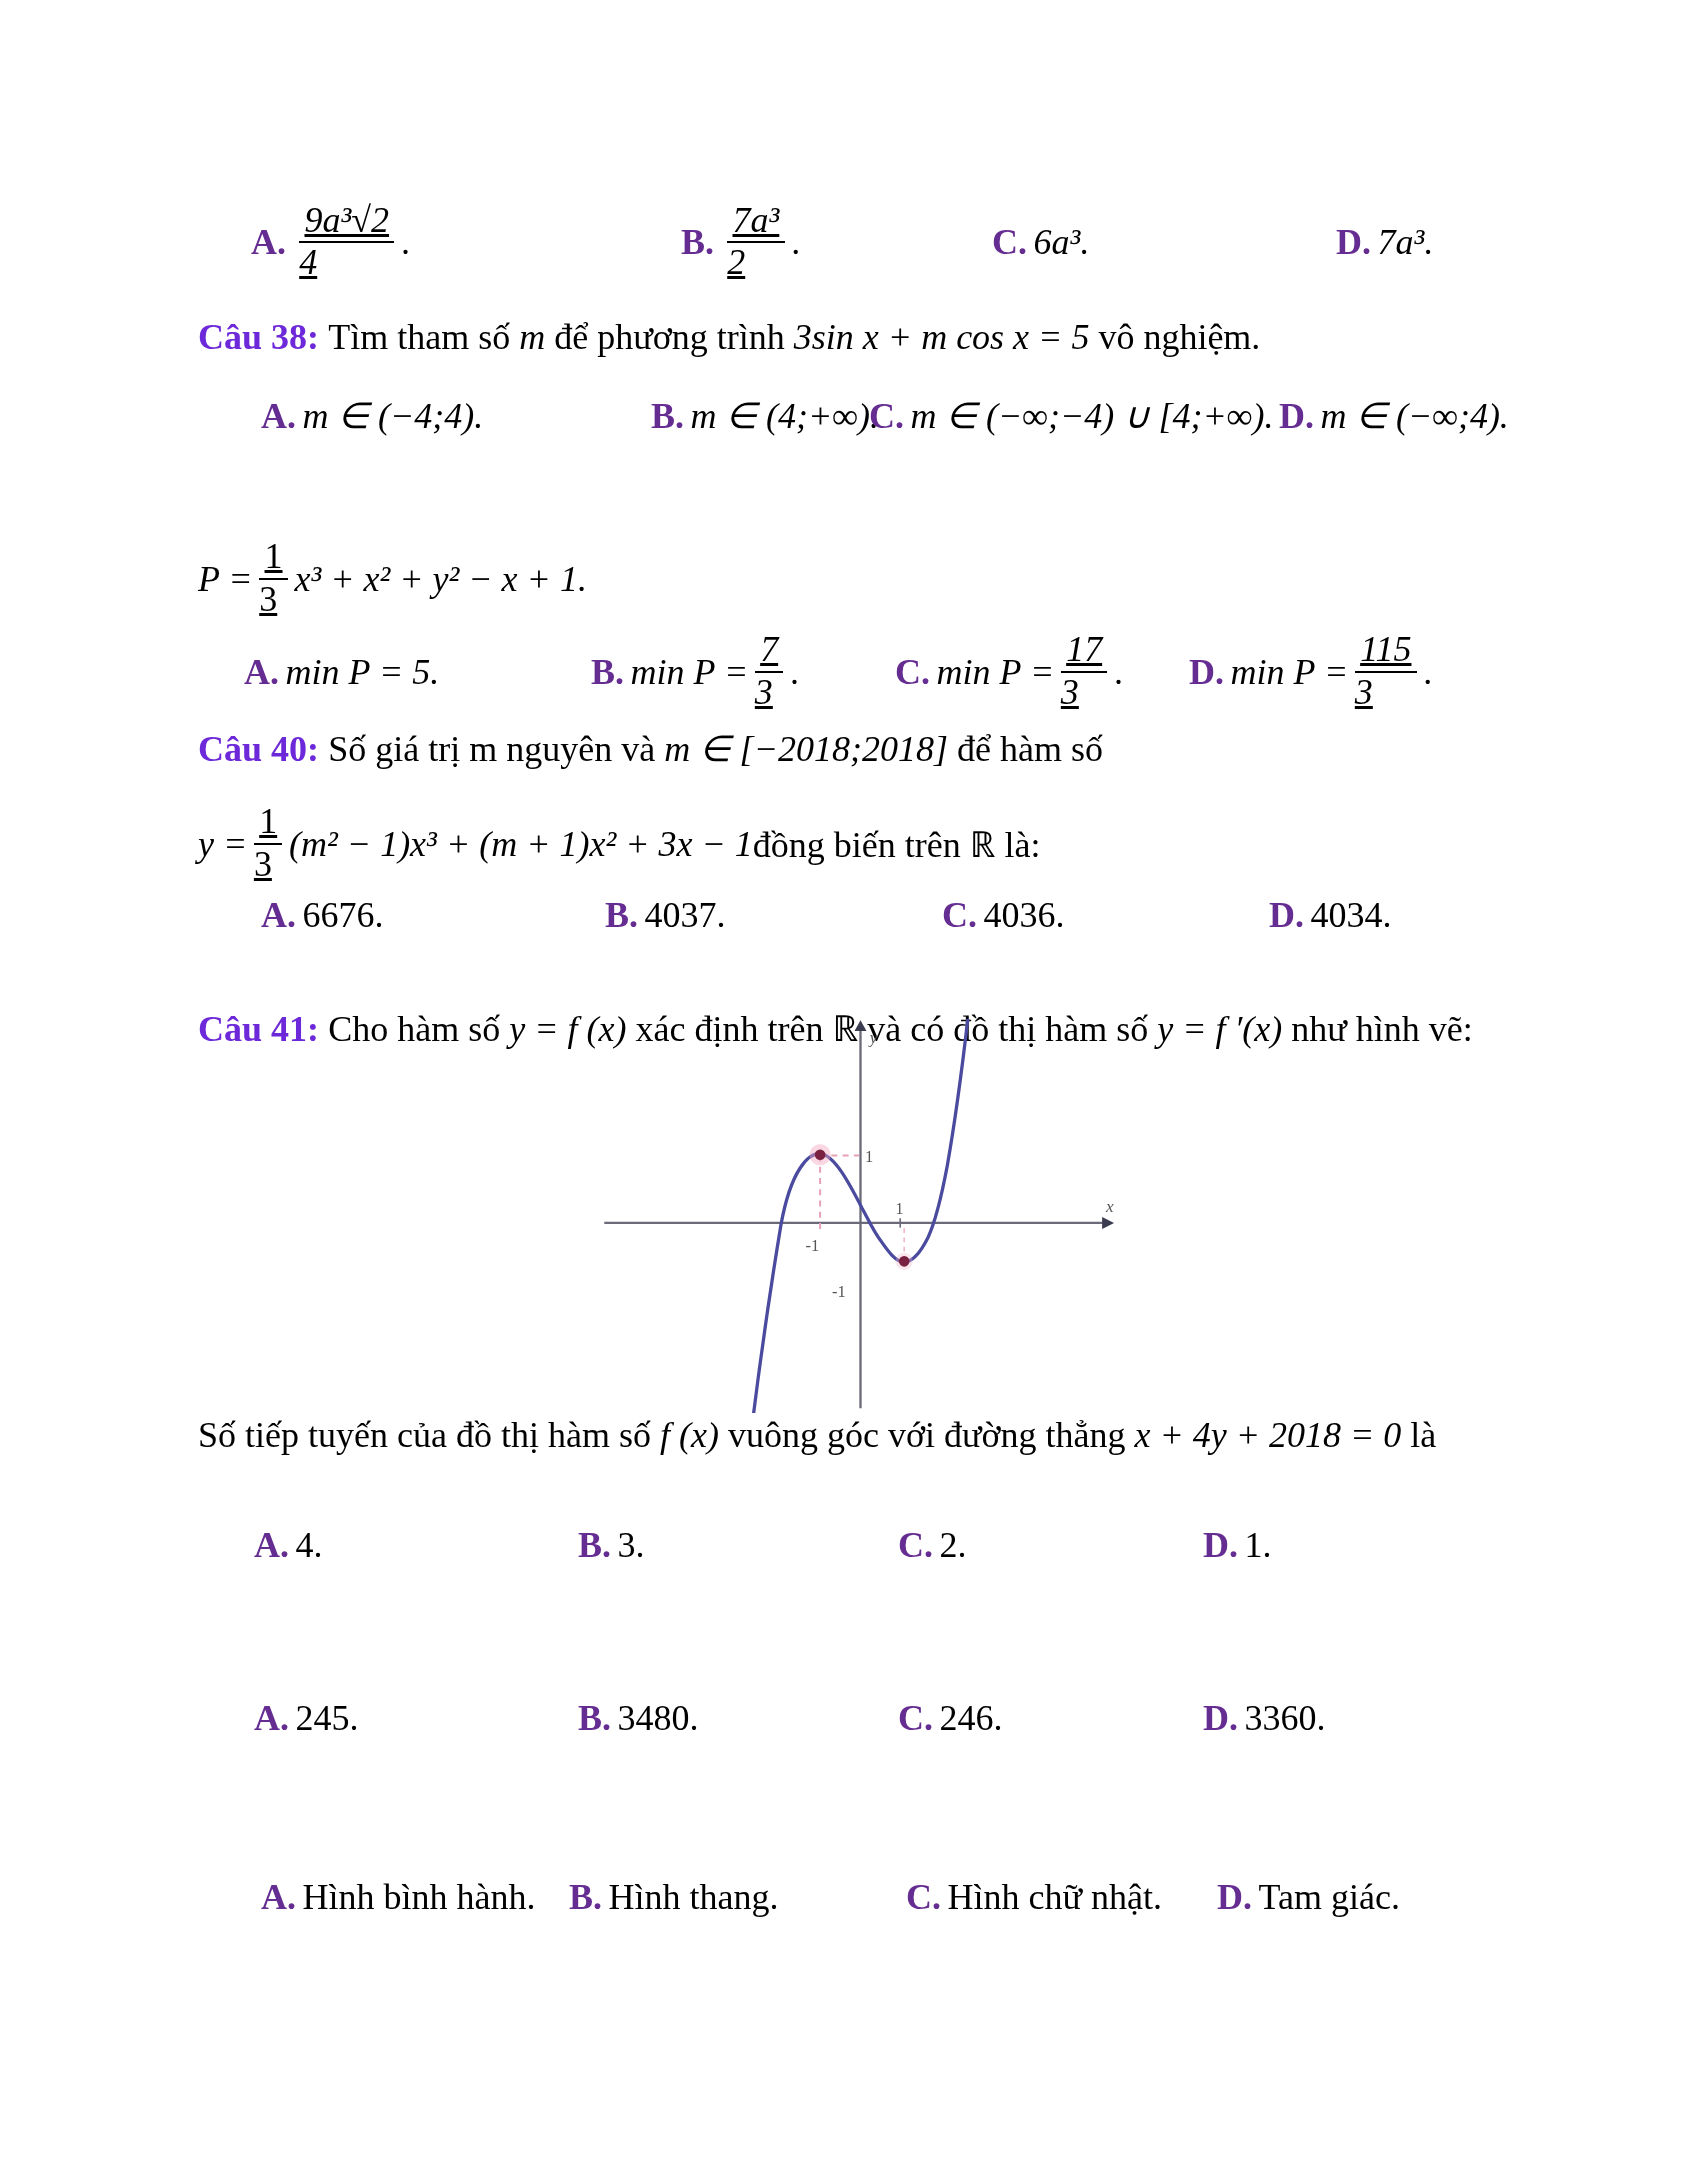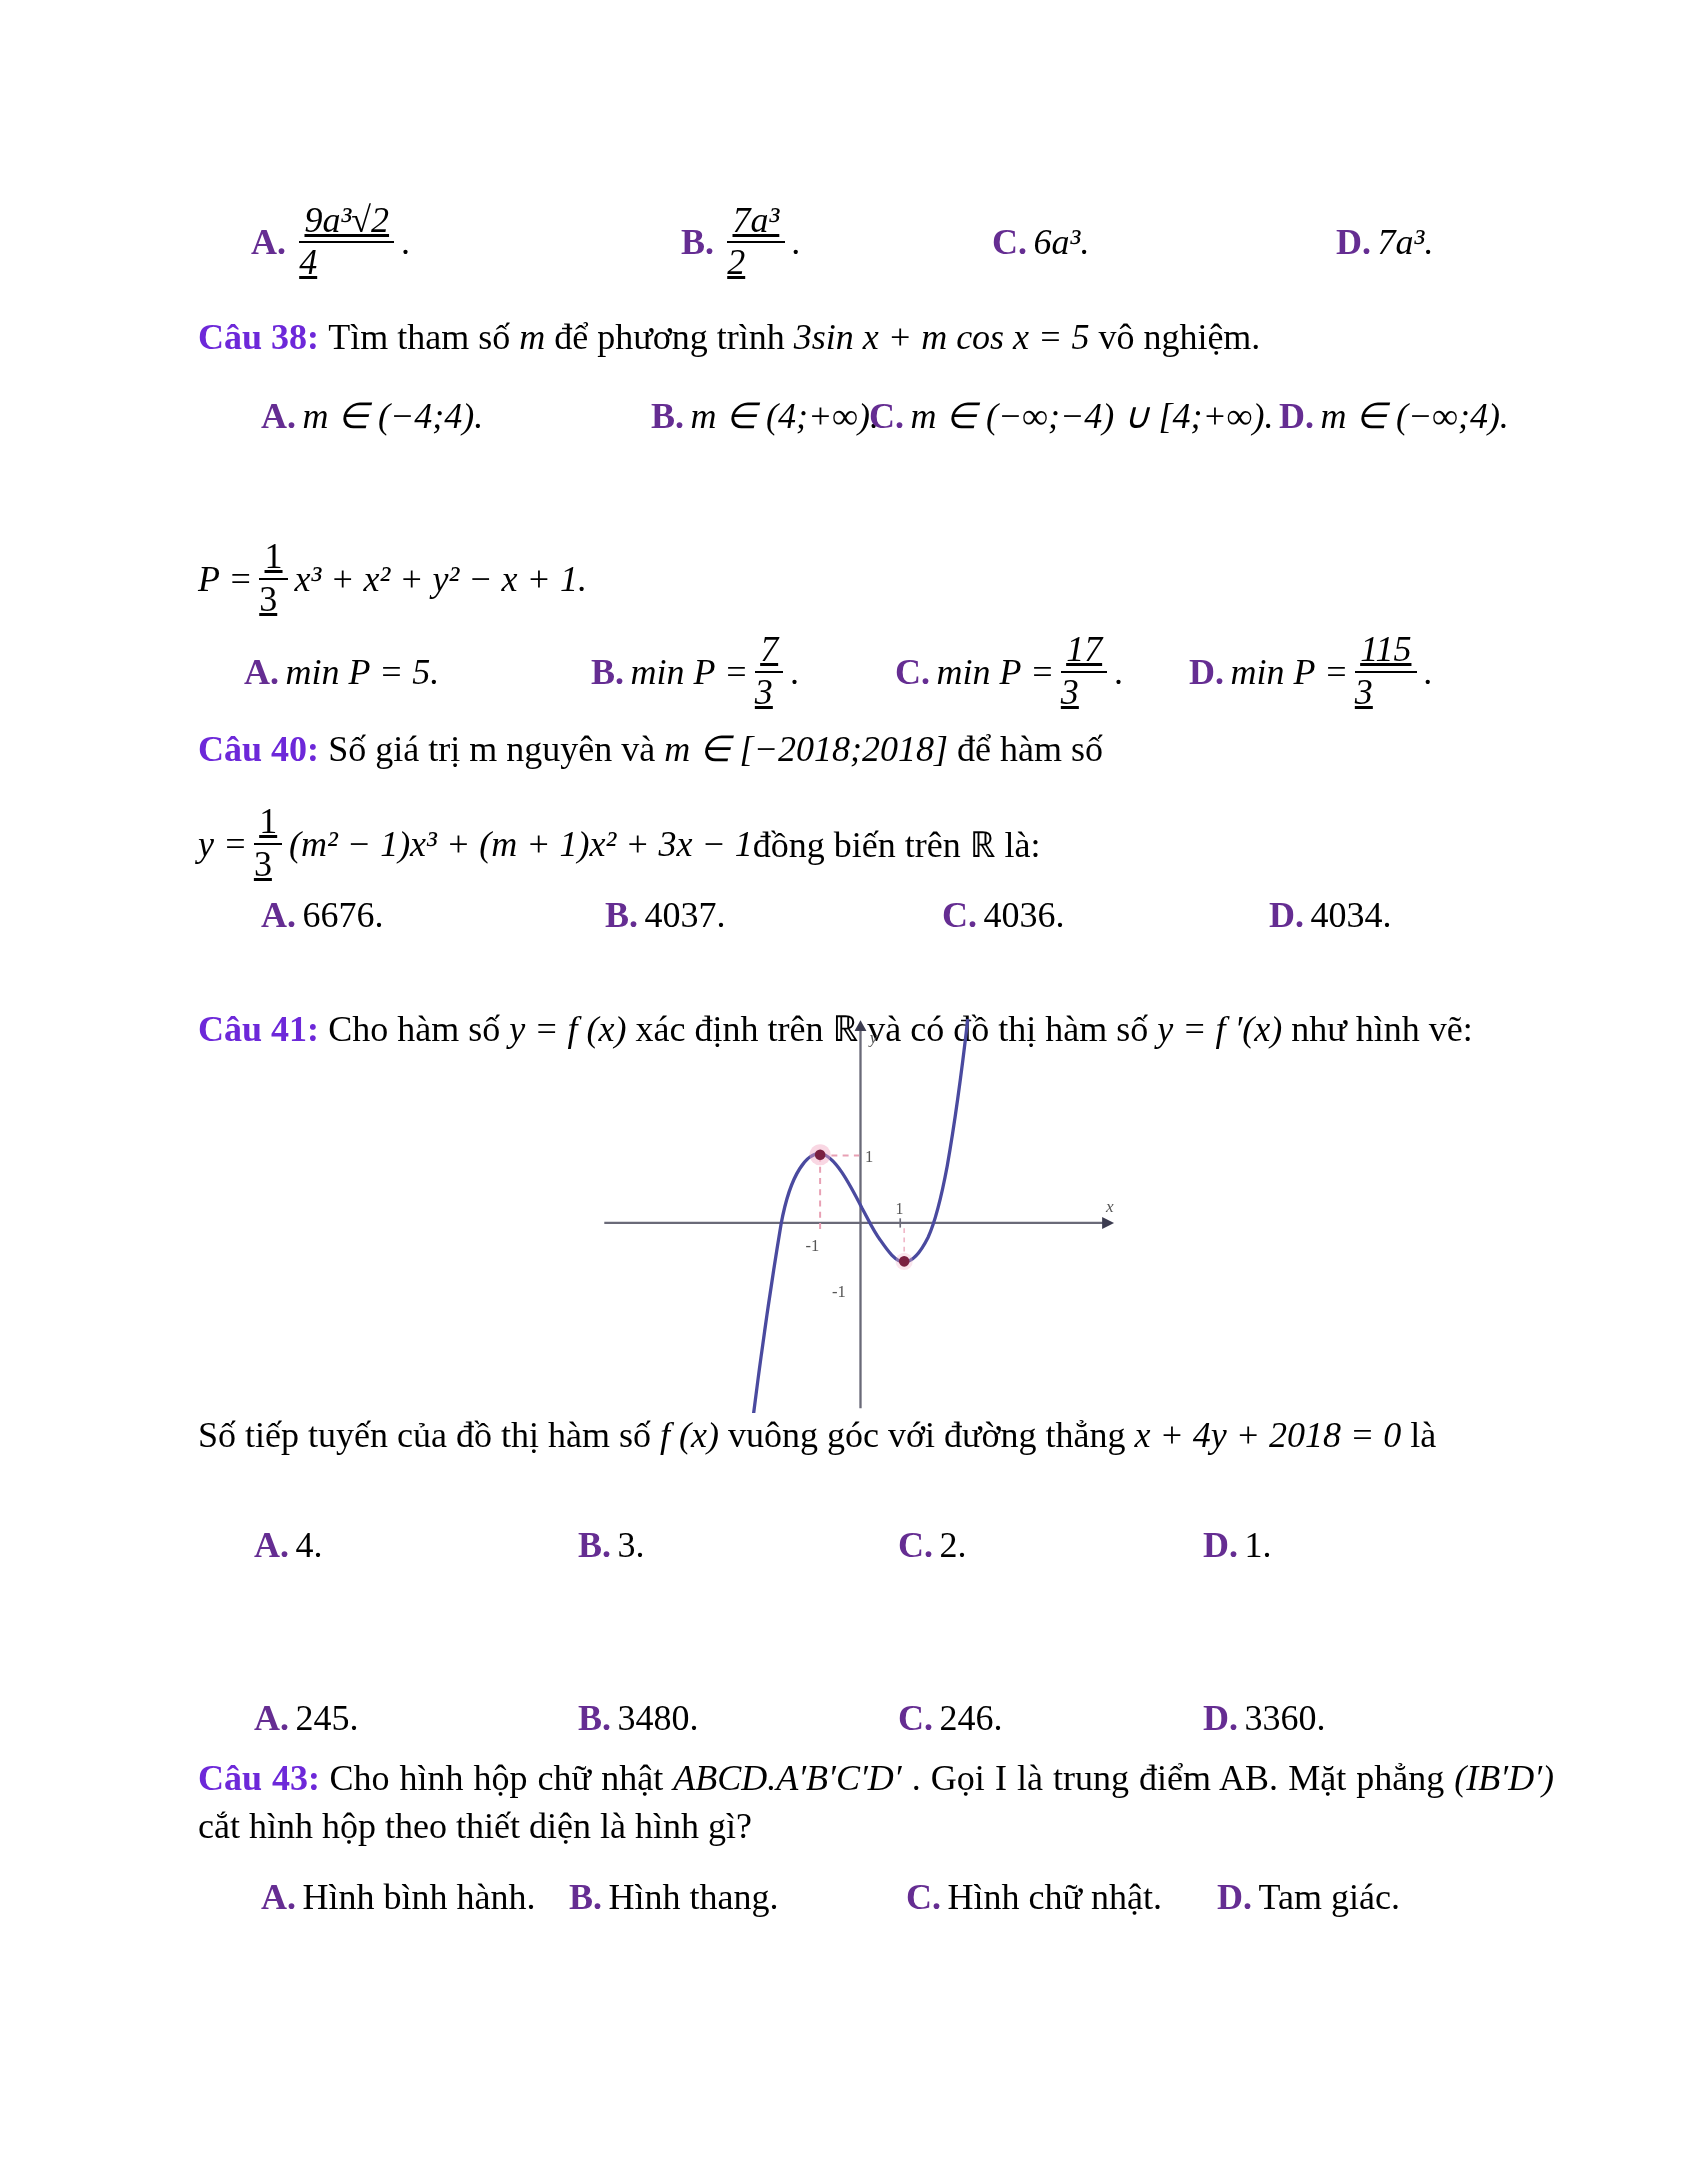--- a/index.html
+++ b/index.html
@@ -226,23 +226,20 @@
     <span class="ans">
         <b class="al">C.</b>
         <span>246.</span>
       </span>
     <span class="ans">
         <b class="al">D.</b>
         <span>3360.</span>
       </span>
   </div>
 
-  <div class="abs para" style="top:1755px;">
-    <b class="qlabel">Câu 43:</b><span>Cho hình hộp chữ nhật </span><span class="it">ABCD.A′B′C′D′</span><span> . Gọi I là trung điểm AB. Mặt phẳng </span><span class="it">(IB′D′)</span><span> cắt hình hộp theo thiết diện là hình gì?</span>
-  </div>
   <div class="ans-row row-43" style="top:1874px;height:46px;">
     <span class="ans">
         <b class="al">A.</b>
         <span>Hình bình hành.</span>
       </span>
     <span class="ans">
         <b class="al">B.</b>
         <span>Hình thang.</span>
       </span>
     <span class="ans">

